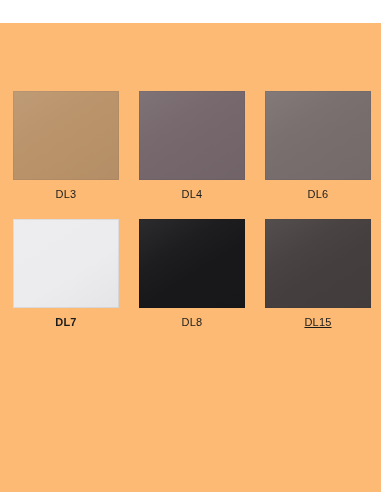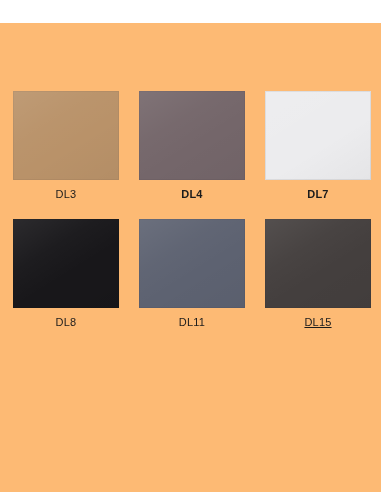--- a/index.html
+++ b/index.html
@@ -84,32 +84,32 @@
 <body>
 
 <div class="palette-sheet" style="background-color: #fdba74; margin-top: 23px;">
   <div class="swatch-grid">
       <div class="swatch-cell">
         <div class="swatch-chip" style="background-color: rgb(185, 146, 105);"></div>
         <div class="swatch-label" style="color: rgb(27, 27, 27);">DL3</div>
       </div>
       <div class="swatch-cell">
         <div class="swatch-chip" style="background-color: rgb(116, 102, 106);"></div>
-        <div class="swatch-label" style="color: rgb(27, 27, 27); font-weight: bold;">DL4</div>
+        <div class="swatch-label" style="color: rgb(27, 27, 27);">DL4</div>
+      </div>
+      <div class="swatch-cell">
+        <div class="swatch-chip" style="background-color: rgb(119, 109, 108);"></div>
+        <div class="swatch-label" style="color: rgb(27, 27, 27);">DL6</div>
       </div>
       <div class="swatch-cell">
         <div class="swatch-chip is-light" style="background-color: rgb(236, 236, 238);"></div>
         <div class="swatch-label" style="color: rgb(27, 27, 27); font-weight: bold;">DL7</div>
       </div>
       <div class="swatch-cell">
         <div class="swatch-chip" style="background-color: rgb(24, 23, 26);"></div>
         <div class="swatch-label" style="color: rgb(27, 27, 27);">DL8</div>
       </div>
       <div class="swatch-cell">
-        <div class="swatch-chip" style="background-color: rgb(93, 98, 113);"></div>
-        <div class="swatch-label" style="color: rgb(27, 27, 27);">DL11</div>
-      </div>
-      <div class="swatch-cell">
         <div class="swatch-chip" style="background-color: rgb(68, 63, 62);"></div>
         <div class="swatch-label" style="color: rgb(27, 27, 27); text-decoration: underline;">DL15</div>
       </div>
     </div>
 </div>
 
 </body></html>

